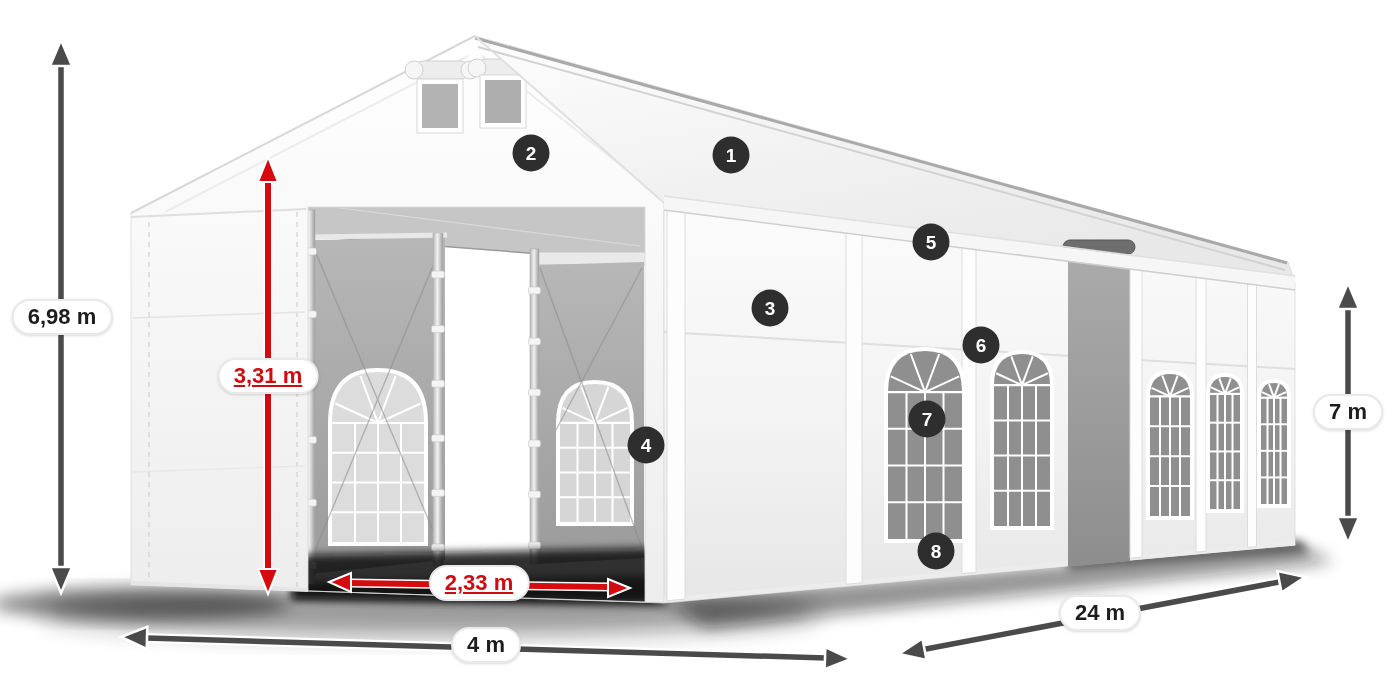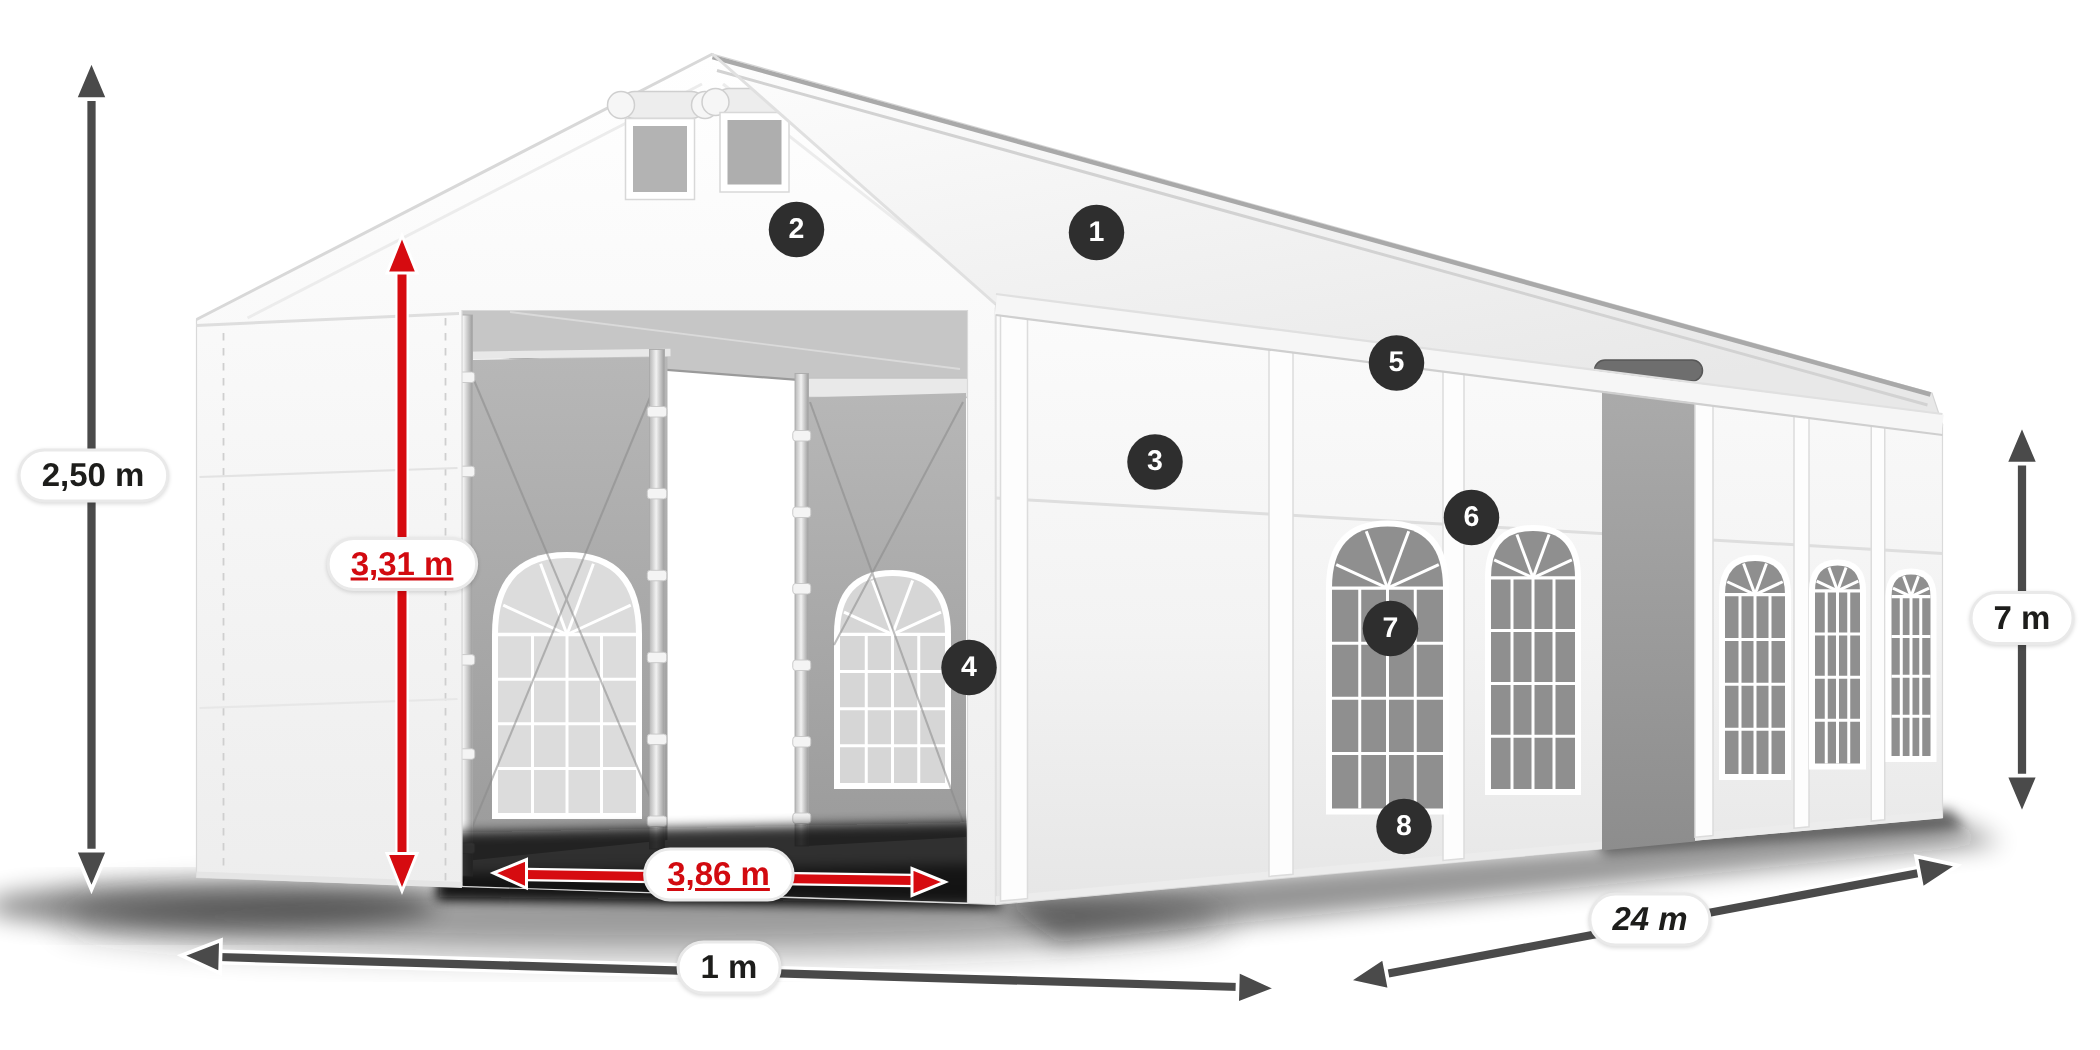--- a/index.html
+++ b/index.html
@@ -310,25 +310,25 @@
       <polygon points="1305,577 1281.5,592.6 1277.4,571" style="fill:var(--arrow-gray)" stroke="#ffffff" stroke-width="2.5"></polygon>
     </g>
     <g>
       <line x1="1348" y1="305" x2="1348" y2="521" stroke="#ffffff" stroke-width="10"></line>
       <line x1="1348" y1="305" x2="1348" y2="521" style="stroke:var(--arrow-gray)" stroke-width="5.5"></line>
       <polygon points="1348,283 1337,309 1359,309" style="fill:var(--arrow-gray)" stroke="#ffffff" stroke-width="2.5"></polygon>
       <polygon points="1348,543 1337,517 1359,517" style="fill:var(--arrow-gray)" stroke="#ffffff" stroke-width="2.5"></polygon>
     </g>
   </svg>
 
-  <div class="pill" style="left:62px;top:317px;">2,50 m</div>
+  <div class="pill" style="left:62px;top:317px;">6,98 m</div>
   <div class="pill red" style="left:268px;top:376px;">3,31 m</div>
-  <div class="pill red" style="left:479px;top:583px;">3,86 m</div>
-  <div class="pill" style="left:486px;top:645px;">1 m</div>
-  <div class="pill" style="left:1100px;top:613px;font-style:italic;">24 m</div>
+  <div class="pill red" style="left:479px;top:583px;">2,33 m</div>
+  <div class="pill" style="left:486px;top:645px;">4 m</div>
+  <div class="pill" style="left:1100px;top:613px;">24 m</div>
   <div class="pill" style="left:1348px;top:412px;">7 m</div>
 
   <div class="badge" style="left:731px;top:155px;">1</div>
   <div class="badge" style="left:531px;top:153px;">2</div>
   <div class="badge" style="left:770px;top:308px;">3</div>
   <div class="badge" style="left:646px;top:445px;">4</div>
   <div class="badge" style="left:931px;top:242px;">5</div>
   <div class="badge" style="left:981px;top:345px;">6</div>
   <div class="badge" style="left:927px;top:419px;">7</div>
   <div class="badge" style="left:936px;top:551px;">8</div>

